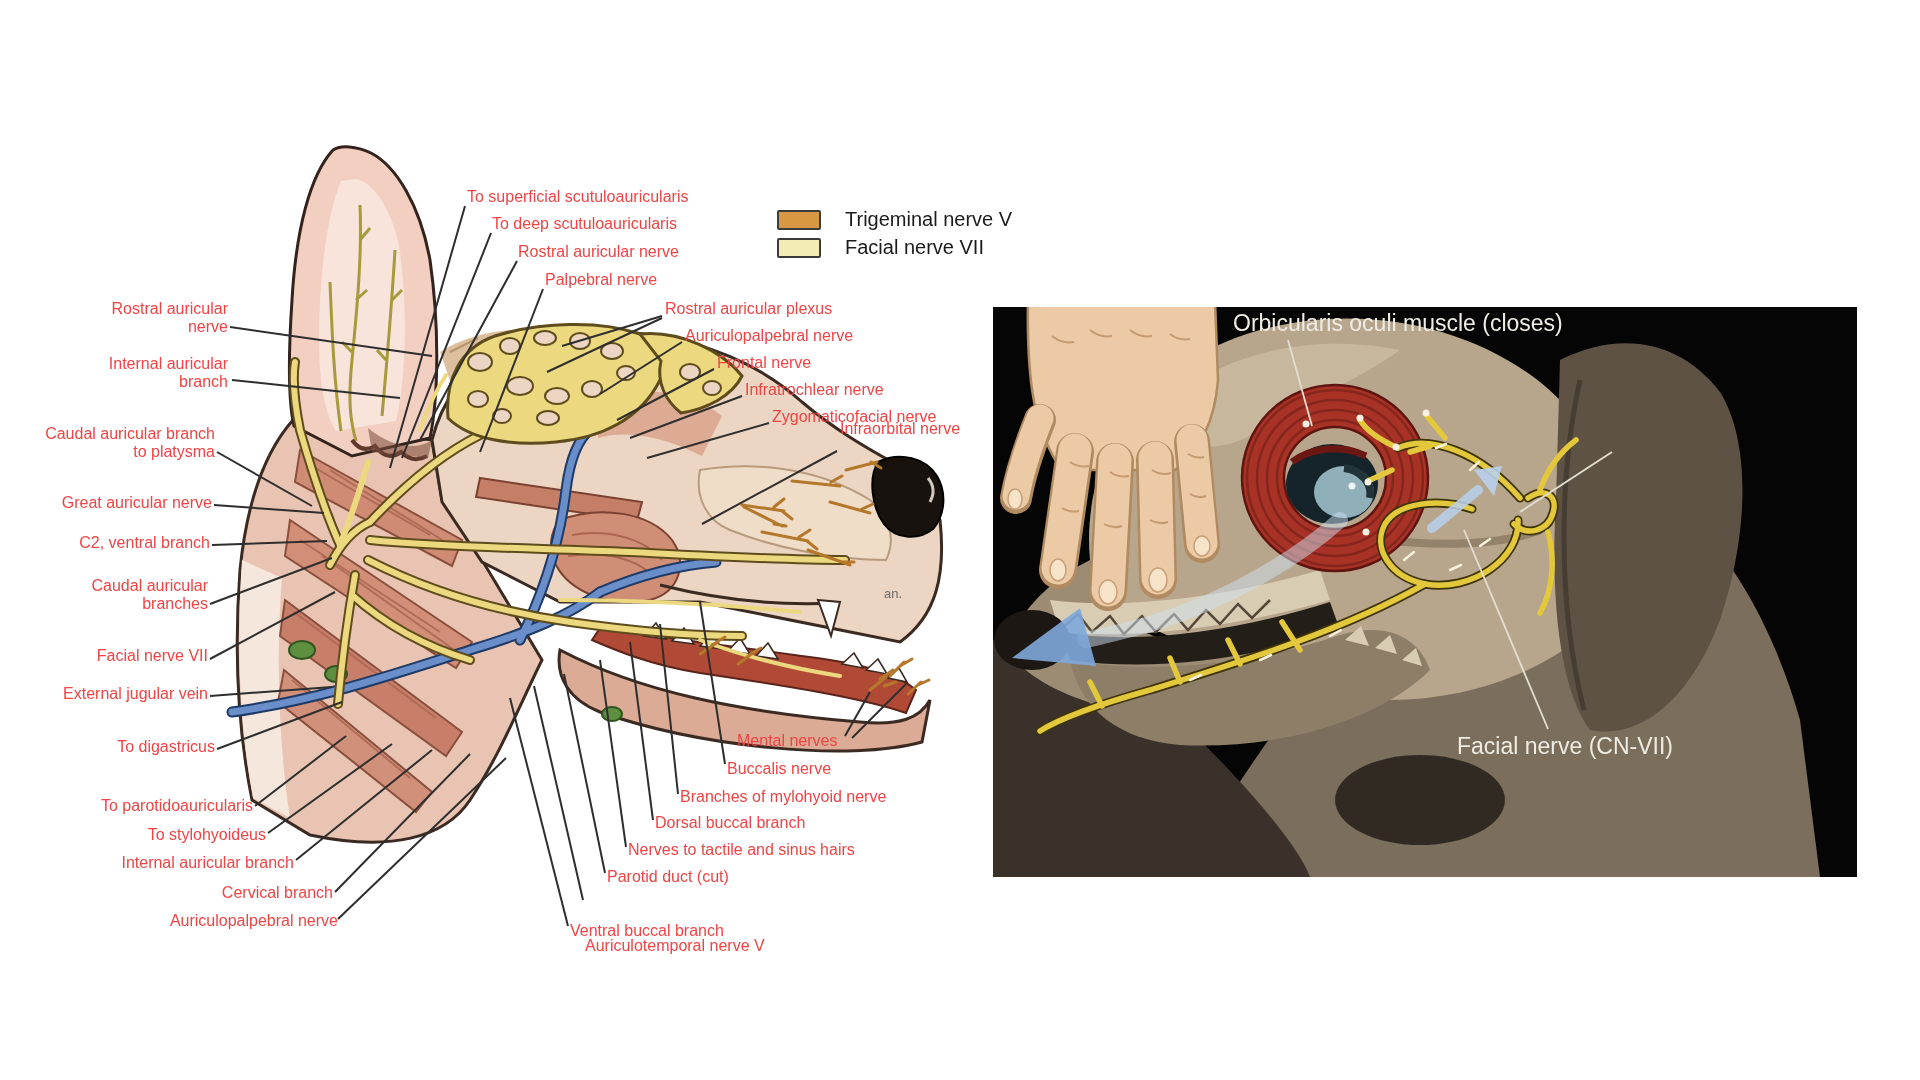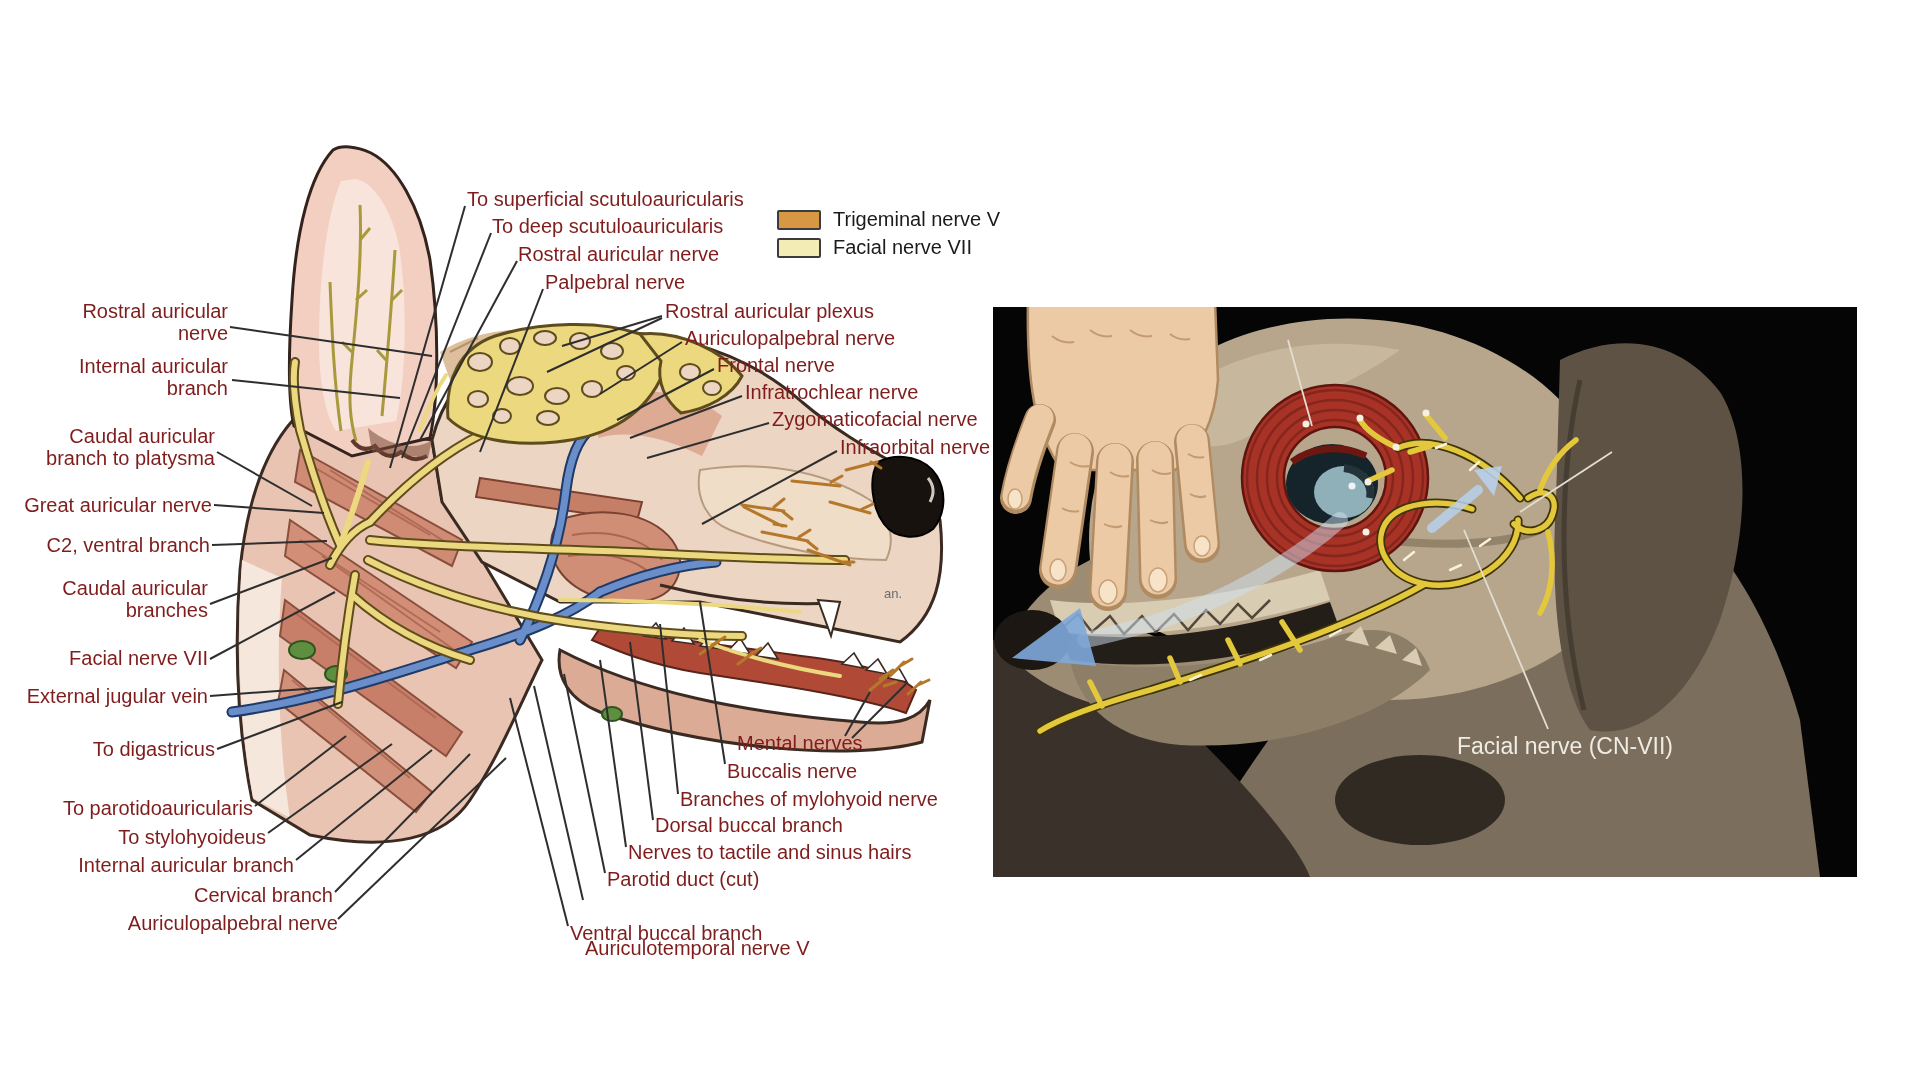--- a/index.html
+++ b/index.html
@@ -1,24 +1,24 @@
 <!DOCTYPE html>
 <html><head>
 <meta charset="utf-8">
 <style>
   html,body{margin:0;padding:0;background:#ffffff;}
   body{width:1920px;height:1080px;position:relative;overflow:hidden;
        font-family:"Liberation Sans",sans-serif;}
   .stage{position:absolute;inset:0;}
   svg.art{position:absolute;left:0;top:0;}
-  .lbl{position:absolute;font-size:20px;line-height:1.12;color:#7f1d1d;}
+  .lbl{position:absolute;font-size:16px;line-height:1.12;color:#ef4444;}
   .lbl.right-al{text-align:right;}
   .nw{white-space:nowrap;}
   .rp-lbl{position:absolute;font-size:23px;line-height:1.18;color:#efece4;}
-  .legend-item{position:absolute;display:flex;align-items:center;gap:12px;}
+  .legend-item{position:absolute;display:flex;align-items:center;gap:24px;}
   .swatch{width:44px;height:20px;border:2px solid #3c3c3c;border-radius:2px;box-sizing:border-box;}
   .legend-text{font-size:20px;color:#1b1b1b;}
   .signature{position:absolute;font-size:13px;color:#6b6b6b;}
 </style>
 </head>
 <body>
 
 <div class="stage">
 
 <svg class="art" width="1920" height="1080" viewBox="0 0 1920 1080">
@@ -390,28 +390,29 @@
 <div class="lbl right-al nw" style="right:1654px;top:826px">To stylohyoideus</div>
 <div class="lbl right-al nw" style="right:1626px;top:854px">Internal auricular branch</div>
 <div class="lbl right-al nw" style="right:1587px;top:884px">Cervical branch</div>
 <div class="lbl right-al nw" style="right:1582px;top:912px">Auriculopalpebral nerve</div>
 
 <div class="lbl nw" style="left:665px;top:300px">Rostral auricular plexus</div>
 <div class="lbl nw" style="left:685px;top:327px">Auriculopalpebral nerve</div>
 <div class="lbl nw" style="left:717px;top:354px">Frontal nerve</div>
 <div class="lbl nw" style="left:745px;top:381px">Infratrochlear nerve</div>
 <div class="lbl nw" style="left:772px;top:408px">Zygomaticofacial nerve</div>
-<div class="lbl nw" style="left:840px;top:436px">Infraorbital nerve</div>
+<div class="lbl nw" style="left:840px;top:420px">Infraorbital nerve</div>
 
 <div class="lbl nw" style="left:737px;top:732px">Mental nerves</div>
 <div class="lbl nw" style="left:727px;top:760px">Buccalis nerve</div>
 <div class="lbl nw" style="left:680px;top:788px">Branches of mylohyoid nerve</div>
 <div class="lbl nw" style="left:655px;top:814px">Dorsal buccal branch</div>
 <div class="lbl nw" style="left:628px;top:841px">Nerves to tactile and sinus hairs</div>
 <div class="lbl nw" style="left:607px;top:868px">Parotid duct (cut)</div>
 <div class="lbl nw" style="left:585px;top:937px">Auriculotemporal nerve V</div>
 <div class="lbl nw" style="left:570px;top:922px">Ventral buccal branch</div>
 
 <div class="signature" style="left:884px;top:586px">an.</div>
 
+<div class="rp-lbl nw" style="left:1233px;top:310px">Orbicularis oculi muscle (closes)</div>
 <div class="rp-lbl nw" style="left:1457px;top:733px">Facial nerve (CN-VII)</div>
 
 </div>
 
 </body></html>

